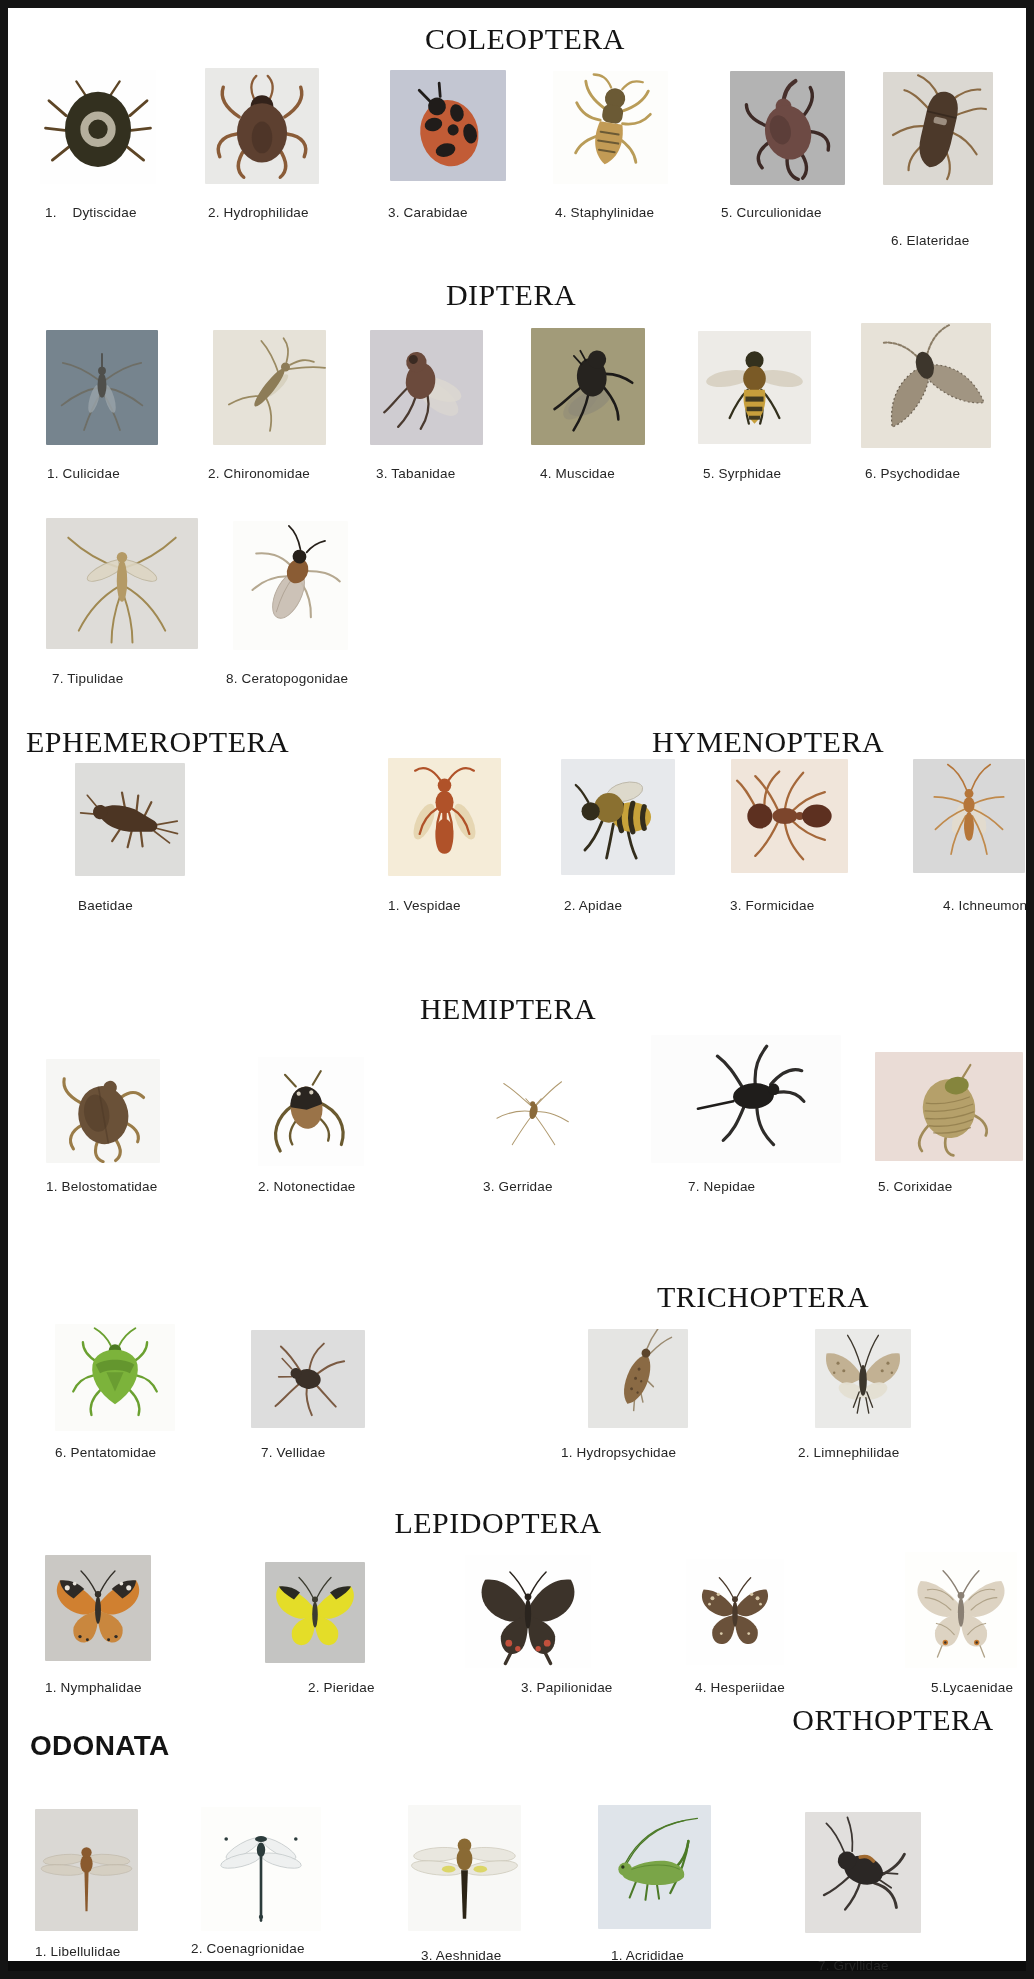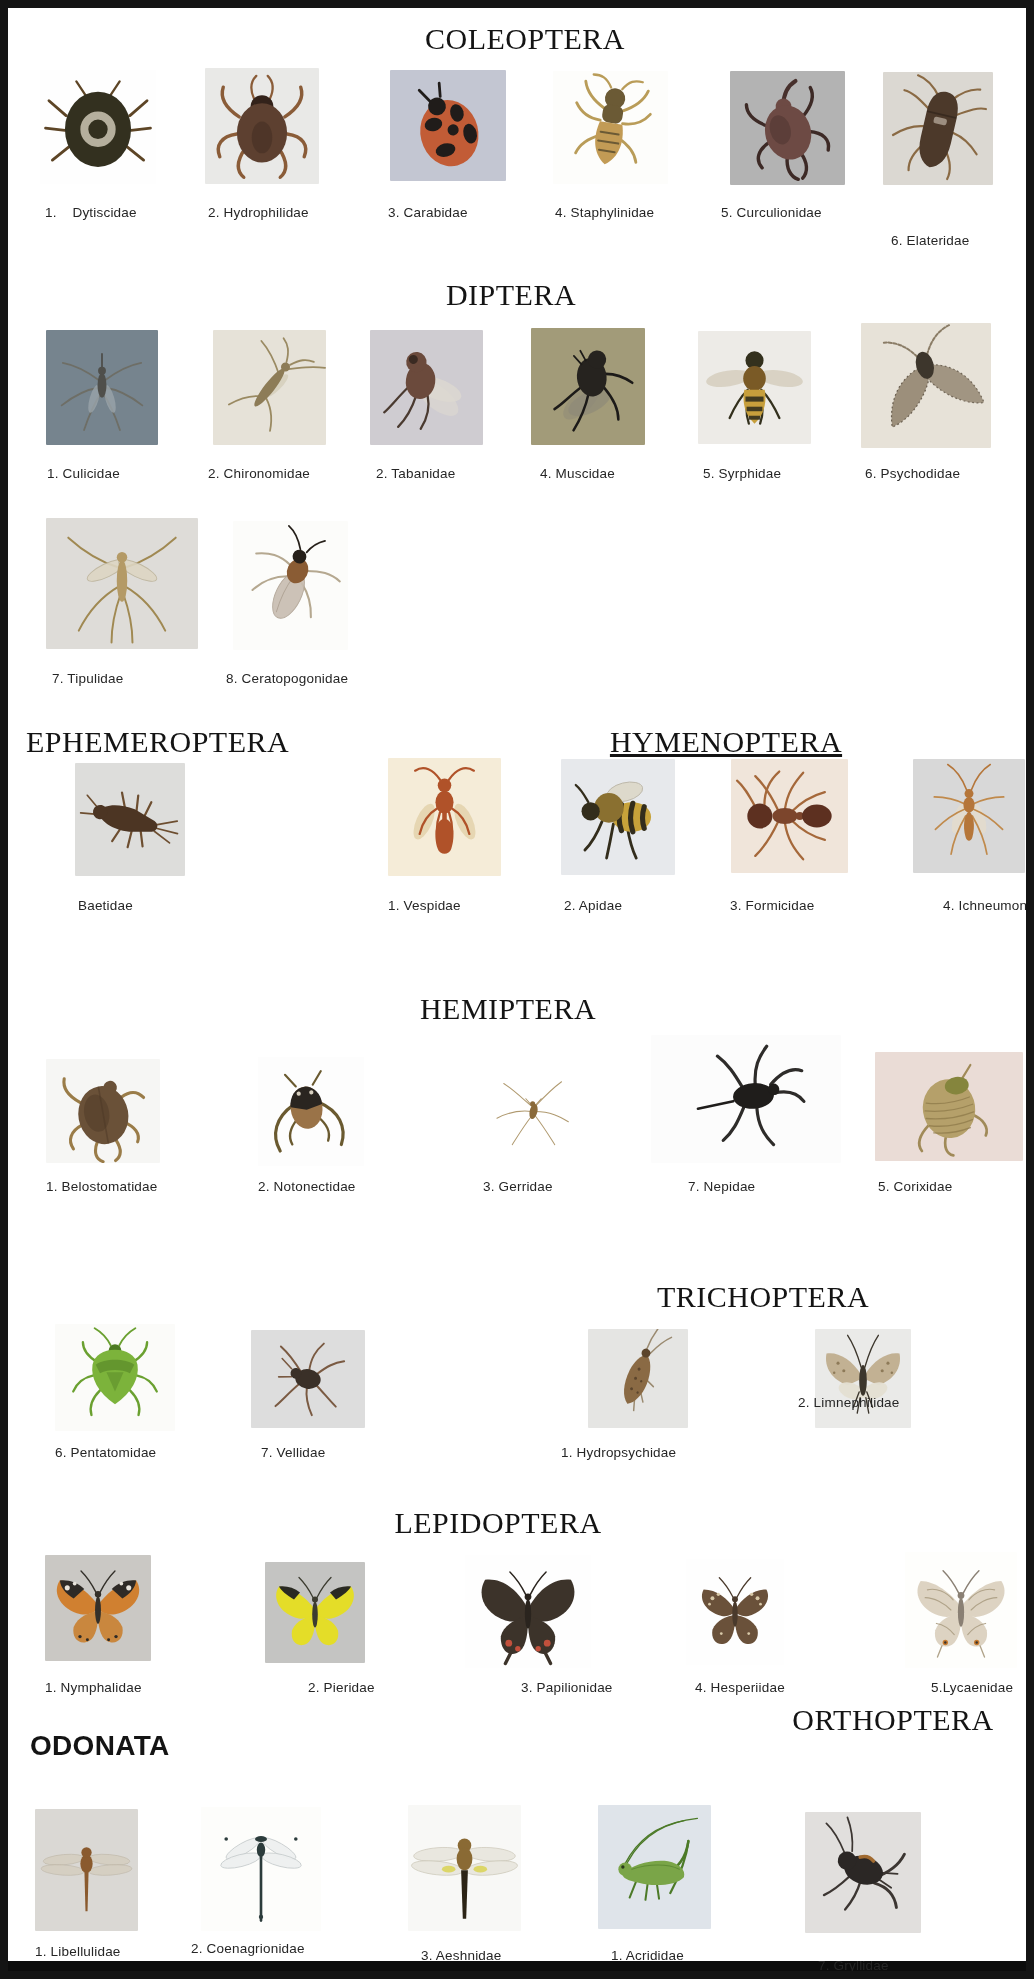--- a/index.html
+++ b/index.html
@@ -169,21 +169,21 @@
           <ellipse cx="60" cy="50" rx="22" ry="9" fill="#ded9d0" opacity=".75" transform="rotate(12 60 50)"></ellipse>
           <path d="M34 52 C26 62 22 70 16 77" stroke="#4a3a30" stroke-width="2" fill="none" stroke-linecap="round"></path>
           <path d="M42 58 C40 70 36 80 30 88" stroke="#4a3a30" stroke-width="2" fill="none" stroke-linecap="round"></path>
           <path d="M52 57 C56 68 54 78 50 87" stroke="#4a3a30" stroke-width="2" fill="none" stroke-linecap="round"></path>
           <ellipse cx="44" cy="45" rx="13" ry="16" fill="#6b4a3c"></ellipse>
           <circle cx="38" cy="29" r="9" fill="#6b4a3c"></circle>
           <circle cx="35" cy="27" r="4" fill="#3a2a22"></circle>
         </g>
       </svg>
     </div>
-    <div class="label" style="left: 368px; top: 458px;">2. Tabanidae</div>
+    <div class="label" style="left: 368px; top: 458px;">3. Tabanidae</div>
     <div class="photo" style="left: 523px; top: 320px; width: 114px; height: 117px; background: rgb(162, 155, 121);">
       <svg viewBox="0 0 100 100" width="100%" height="100%" preserveAspectRatio="xMidYMid meet">
         <g transform="rotate(-5 52 50)">
           <ellipse cx="43" cy="63" rx="20" ry="9" fill="#8f8a78" opacity=".55" transform="rotate(-38 43 63)"></ellipse>
           <ellipse cx="50" cy="64" rx="20" ry="9" fill="#8f8a78" opacity=".7" transform="rotate(-20 50 64)"></ellipse>
           <path d="M44 50 C34 56 27 63 19 67" stroke="#1c1a18" stroke-width="2.2" fill="none" stroke-linecap="round"></path>
           <path d="M50 56 C46 69 40 79 34 87" stroke="#1c1a18" stroke-width="2.2" fill="none" stroke-linecap="round"></path>
           <path d="M64 52 C71 62 75 71 74 81" stroke="#1c1a18" stroke-width="2.2" fill="none" stroke-linecap="round"></path>
           <path d="M63 40 C74 40 82 44 89 50" stroke="#1c1a18" stroke-width="2.2" fill="none" stroke-linecap="round"></path>
           <ellipse cx="54" cy="42" rx="13" ry="17" fill="#26231f"></ellipse>
@@ -269,21 +269,21 @@
           <path d="M62 44 L65 30" stroke="#6d4e30" stroke-width="2" fill="none" stroke-linecap="round"></path>
           <path d="M44 59 L39 73" stroke="#6d4e30" stroke-width="2" fill="none" stroke-linecap="round"></path>
           <path d="M54 60 L54 75" stroke="#6d4e30" stroke-width="2" fill="none" stroke-linecap="round"></path>
           <path d="M62 58 L67 71" stroke="#6d4e30" stroke-width="2" fill="none" stroke-linecap="round"></path>
           <path d="M20 50 C24 42 36 38 52 40 L72 46 C77 48 77 54 72 56 L52 61 C36 63 24 58 20 50Z" fill="#4c3523"></path>
           <circle cx="22" cy="50" r="6.5" fill="#4c3523"></circle>
         </g>
       </svg>
     </div>
     <div class="label" style="left: 70px; top: 890px;">Baetidae</div>
-    <div class="order-title serif center" style="left: 718px; top: 719px; text-decoration: underline;">HYMENOPTERA</div>
+    <div class="order-title serif center" style="left: 760px; top: 719px;">HYMENOPTERA</div>
     <div class="photo" style="left: 380px; top: 750px; width: 113px; height: 118px; background: rgb(245, 236, 216);">
       <svg viewBox="0 0 100 100" width="100%" height="100%" preserveAspectRatio="xMidYMid meet">
         <path d="M46 17 C40 8 32 4 24 9" stroke="#b05229" stroke-width="2" fill="none" stroke-linecap="round"></path>
         <path d="M54 17 C60 8 68 4 76 9" stroke="#b05229" stroke-width="2" fill="none" stroke-linecap="round"></path>
         <ellipse cx="32" cy="54" rx="7" ry="17" fill="#e3d2ac" opacity=".85" transform="rotate(24 32 54)"></ellipse>
         <ellipse cx="68" cy="54" rx="7" ry="17" fill="#e3d2ac" opacity=".85" transform="rotate(-24 68 54)"></ellipse>
         <path d="M44 42 C34 48 30 56 28 65" stroke="#b05229" stroke-width="2" fill="none" stroke-linecap="round"></path>
         <path d="M56 42 C66 48 70 56 72 65" stroke="#b05229" stroke-width="2" fill="none" stroke-linecap="round"></path>
         <path d="M46 46 C42 58 42 68 46 79" stroke="#b05229" stroke-width="2" fill="none" stroke-linecap="round"></path>
         <path d="M54 46 C58 58 58 68 54 79" stroke="#b05229" stroke-width="2" fill="none" stroke-linecap="round"></path>
@@ -497,21 +497,21 @@
         <circle cx="80" cy="44" r="1.3" fill="#8d7a58"></circle>
         <path d="M48 38 C44 24 40 14 34 5" stroke="#3c362c" stroke-width="1.4" fill="none" stroke-linecap="round"></path>
         <path d="M52 38 C56 24 60 14 66 5" stroke="#3c362c" stroke-width="1.4" fill="none" stroke-linecap="round"></path>
         <ellipse cx="50" cy="52" rx="4" ry="16" fill="#3c362c"></ellipse>
         <path d="M46 64 L40 80" stroke="#3c362c" stroke-width="1.4" fill="none" stroke-linecap="round"></path>
         <path d="M54 64 L60 80" stroke="#3c362c" stroke-width="1.4" fill="none" stroke-linecap="round"></path>
         <path d="M47 70 L44 86" stroke="#3c362c" stroke-width="1.4" fill="none" stroke-linecap="round"></path>
         <path d="M53 70 L56 86" stroke="#3c362c" stroke-width="1.4" fill="none" stroke-linecap="round"></path>
       </svg>
     </div>
-    <div class="label" style="left: 790px; top: 1387px; text-align: right;">2. Limnephilidae</div>
+    <div class="label" style="left: 790px; top: 1437px; text-align: right;">2. Limnephilidae</div>
     <div class="order-title serif center" style="left: 490px; top: 1500px;">LEPIDOPTERA</div>
     <div class="photo" style="left: 37px; top: 1547px; width: 106px; height: 106px; background: rgb(202, 200, 196);">
       <svg viewBox="0 0 100 100" width="100%" height="100%" preserveAspectRatio="xMidYMid meet">
         <g>
           <path d="M50 47 C41 35 27 24 14 24 C7 34 13 49 30 55 C39 58 46 55 50 51 Z" fill="#d08030"></path>
           <path d="M50 53 C42 54 31 58 27 68 C25 79 33 86 42 81 C48 77 50 66 50 58 Z" fill="#c9873e"></path>
           <path d="M14 24 C22 23 31 26 37 32 L27 41 C19 36 15 31 14 24Z" fill="#2e2a26"></path>
           <circle cx="21" cy="31" r="2.4" fill="#e8e4dc"></circle>
           <circle cx="28" cy="27" r="1.8" fill="#e8e4dc"></circle>
           <circle cx="33" cy="77" r="1.6" fill="#2e2a26"></circle>

